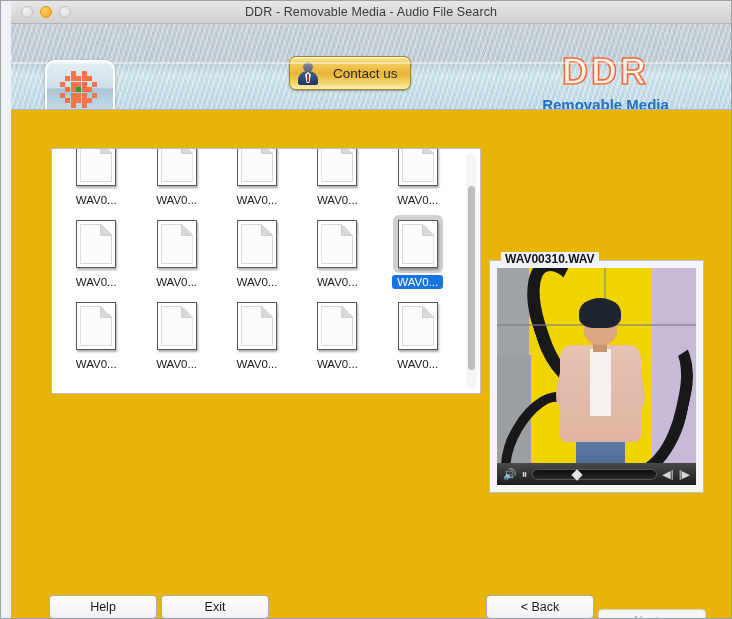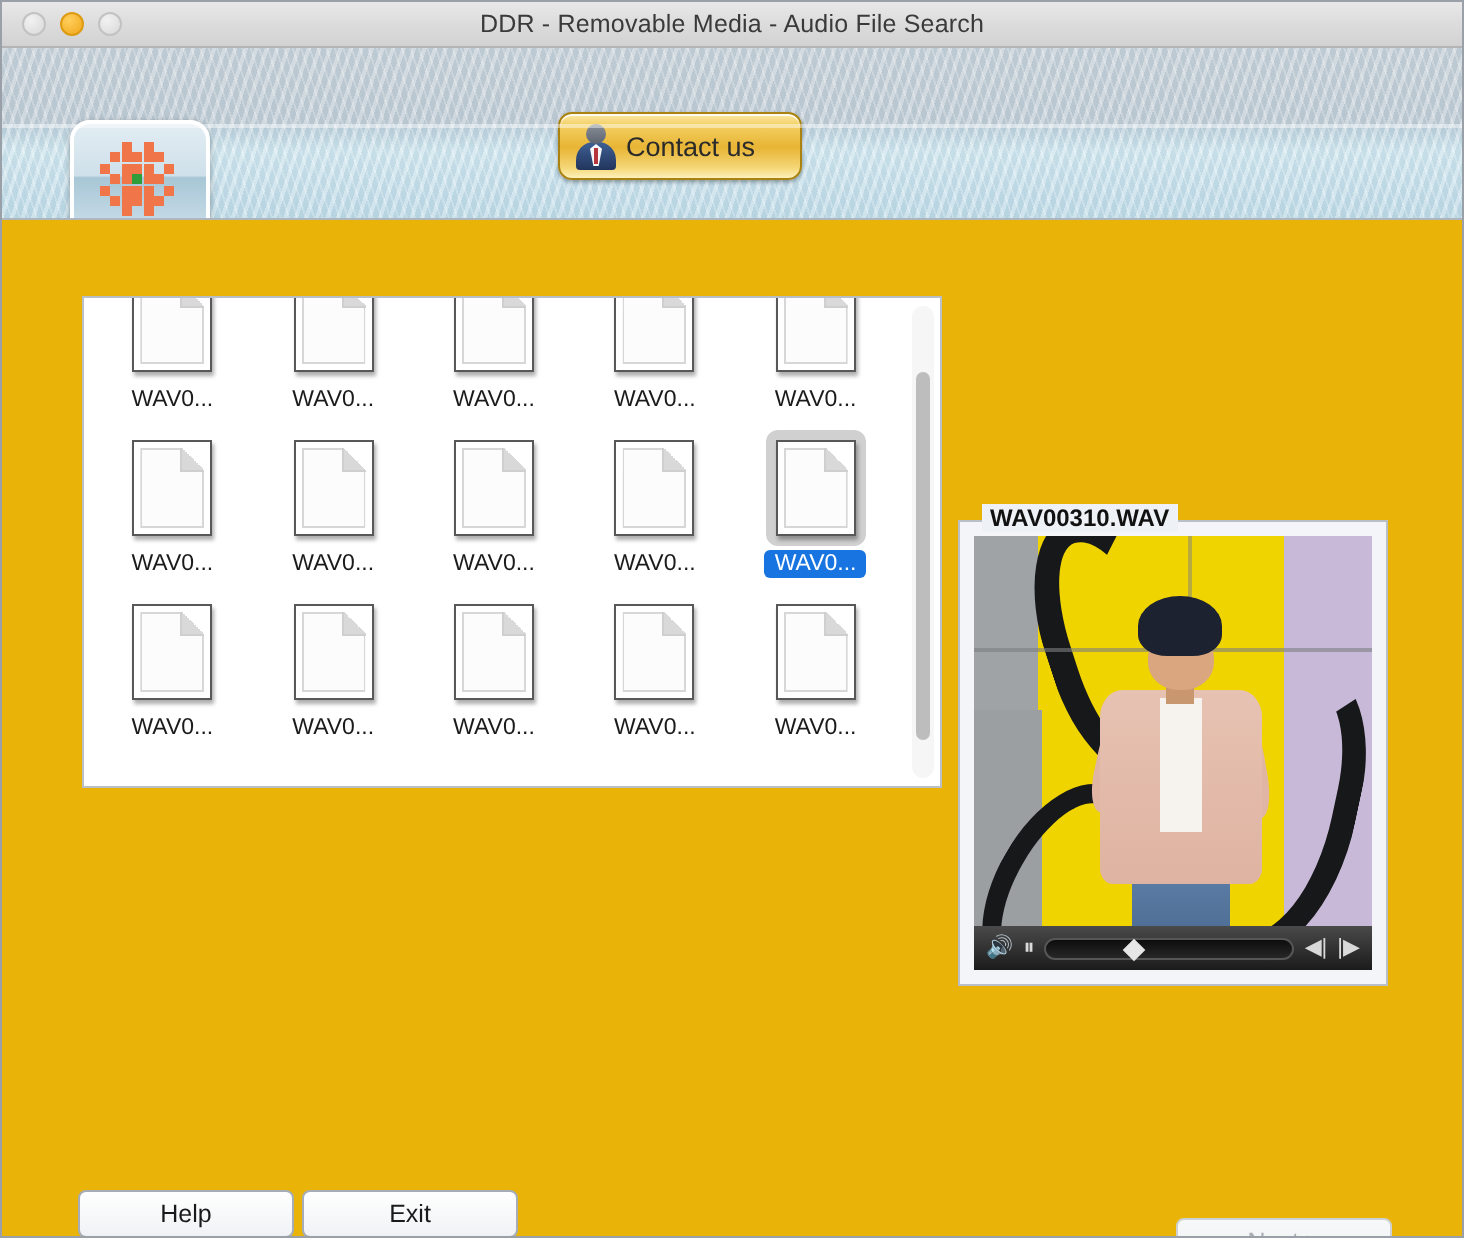--- a/index.html
+++ b/index.html
@@ -9,20 +9,21 @@
     font-family: "Liberation Sans", sans-serif;
     background: #ffffff;
     overflow: hidden;
   }
   .window {
     position: relative;
     width: 732px; height: 619px;
     background: #eef1f6;
     border: 1px solid #9aa0a8;
     overflow: hidden;
+    padding-left: 10px;
   }
 
   
   .titlebar {
     position: relative;
     height: 23px;
     background: linear-gradient(to bottom, #e8e8e8 0%, #dcdcdc 50%, #d2d2d2 100%);
     border-bottom: 1px solid #b4b4b4;
     display: flex; align-items: center;
   }
@@ -63,21 +64,21 @@
     position: absolute; width: 5px; height: 5px; background: #f0764a; display:block;
   }
   .flower .ctr { background:#2f9e3a; }
 
   .contact-btn {
     position: absolute; left: 278px; top: 32px;
     width: 122px; height: 34px; border-radius: 7px;
     background: linear-gradient(to bottom, #fbe9a8 0%, #f3cf62 18%, #e8b434 52%, #f5d879 85%, #fdf0bd 100%);
     border: 1px solid #a98210;
     box-shadow: inset 0 1px 0 rgba(255,255,255,.8), 0 1px 2px rgba(0,0,0,.35);
-    display: flex; align-items: center; gap: 5px; padding-left: 8px;
+    display: flex; align-items: center; gap: 15px; padding-left: 8px;
     cursor: pointer;
   }
   .contact-btn .person { position: relative; width: 20px; height: 24px; flex: 0 0 auto; }
   .contact-btn .person .head {
     position:absolute; left:5px; top:1px; width:10px; height:10px; border-radius:50%;
     background: linear-gradient(to bottom,#8a8f98,#5d6470);
   }
   .contact-btn .person .body {
     position:absolute; left:0; top:10px; width:20px; height:14px;
     border-radius: 9px 9px 2px 2px;
@@ -296,20 +297,24 @@
     <div class="contact-btn">
       <span class="person">
         <span class="body"></span>
           <span class="shirt"></span>
           <span class="tie"></span>
           <span class="head"></span>
       </span>
       <span class="label">Contact us</span>
     </div>
 
+    <div class="ddr-logo">
+      <div class="ddr-word">DDR</div>
+      <div class="ddr-sub">Removable Media</div>
+    </div>
   </div>
 
   <div class="body-area">
 
     <div class="file-panel">
       <div class="grid" id="file-grid">
           <div class="cell">
             <div class="icon-wrap">
               <div class="doc">
                 <div class="page"></div>
@@ -482,16 +487,17 @@
           </span>
           <span class="glyph">◀|</span>
           <span class="glyph">|▶</span>
         </div>
       </div>
     </div>
 
 
     <div class="btn" id="btn-exit">Exit</div>
     <div class="btn" id="btn-help">Help</div>
+    <div class="btn" id="btn-back">&lt; Back</div>
     <div class="btn disabled" id="btn-next">Next &gt;</div>
 
   </div>
 </div>
 
 </body></html>

